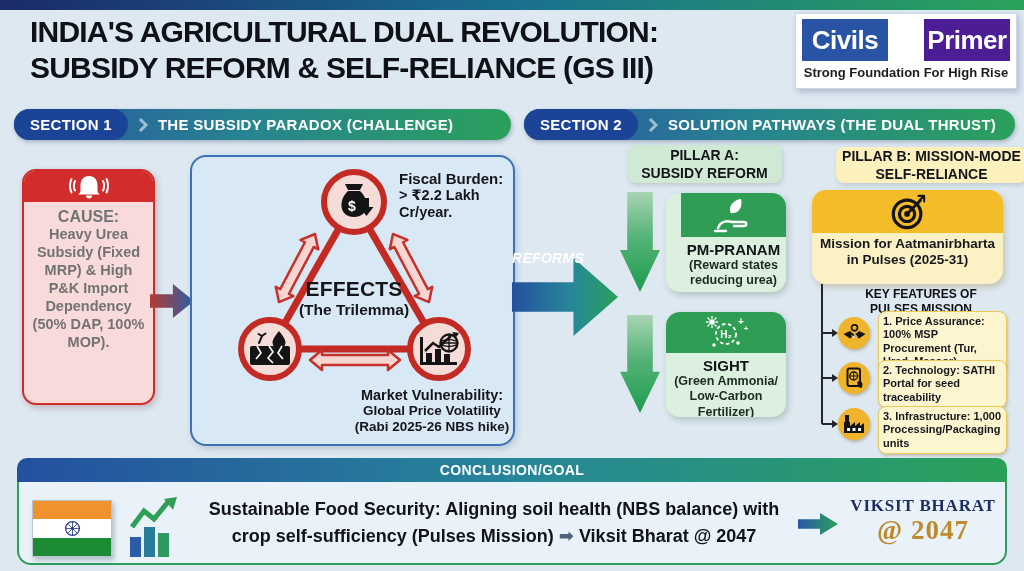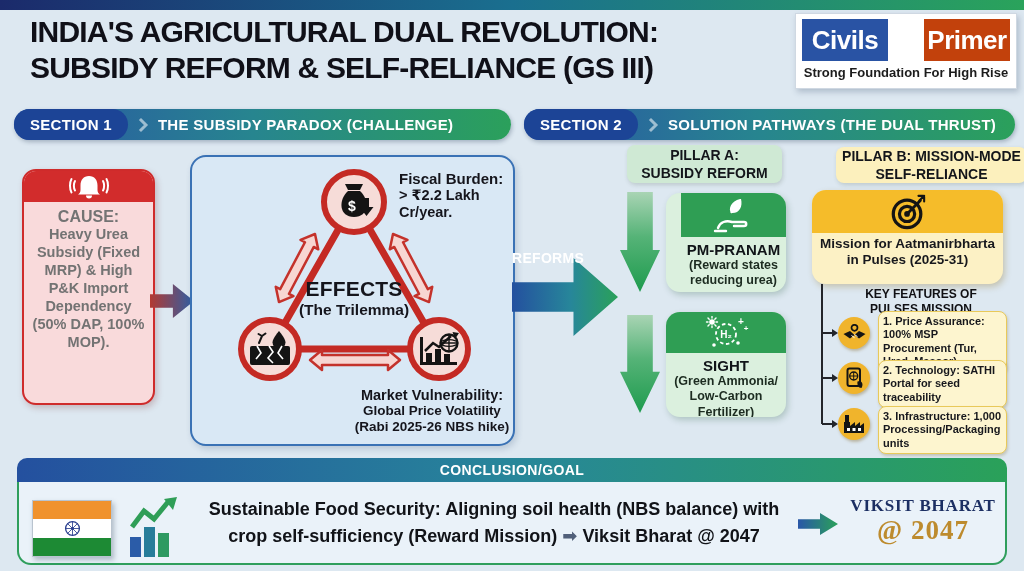--- a/index.html
+++ b/index.html
@@ -17,21 +17,21 @@
 
   
   #title { left:30px; top:14px; width:750px; color:#101018;
     font-weight:800; font-size:30px; line-height:36px; letter-spacing:-0.8px; }
   #logo-card { left:795px; top:13px; width:222px; height:76px; background:#fff;
     border:1px solid #cfd8e2; box-shadow:2px 3px 6px rgba(40,60,90,.25); padding:5px 6px 4px; }
   .logo-row { display:flex; height:42px; }
   .logo-cell { flex:1; display:flex; align-items:center; justify-content:center;
     color:#fff; font-weight:800; font-size:26px; letter-spacing:-0.5px; }
   .logo-blue { background:#2953a4; }
-  .logo-green { background:#c2410c;margin-left:36px; }
+  .logo-green { background:#4c1d95;margin-left:36px; }
   .logo-tag { text-align:center; font-weight:700; font-size:13px; color:#1c1c1c; margin-top:4px; }
 
   
   .banner { height:31px; border-radius:16px; display:flex; align-items:center;
     background:linear-gradient(90deg,#2a55a5 0%,#27858f 48%,#2ba05b 100%);
     box-shadow:1px 2px 4px rgba(30,50,80,.3); }
   .banner-badge { background:#1c4496; border-radius:16px; height:31px; padding:0 16px;
     display:flex; align-items:center; color:#fff; font-weight:800; font-size:15px; letter-spacing:.3px; }
   .chev { width:10px; height:10px; border-top:3px solid rgba(255,255,255,.55);
     border-right:3px solid rgba(255,255,255,.55); transform:rotate(45deg); margin:0 12px 0 8px; }
@@ -242,21 +242,21 @@
     </div>
     <div id="mkt-block" class="abs tri-caption">
       <div class="lbl">Market Vulnerability:</div>
       <div class="ln">Global Price Volatility</div>
       <div class="ln">(Rabi 2025-26 NBS hike)</div>
     </div>
   </div>
 
   <div id="reforms-arrow" class="abs"></div>
   <div id="reforms-label" class="abs" style="left:512px;top:258px;height:78px;width:106px;">
-    <div id="reforms-label-inner" class="abs" style="position:absolute;left:0;top:50%;transform:translateY(-50%);width:60%;text-align:center;color:#fff;font-weight:800;font-size:14px;letter-spacing:.3px;">REFORMS</div>
+    <div id="reforms-label-inner" class="abs" style="position:absolute;left:0;top:50%;transform:translateY(-50%);width:60%;text-align:center;color:#fff;font-weight:800;font-size:14px;letter-spacing:.3px;font-style:italic;">REFORMS</div>
   </div>
 
   <div id="pillarA-head" class="abs pillar-head">
     <div>PILLAR A:</div>
     <div>SUBSIDY REFORM</div>
   </div>
   <div id="gArrow1" class="abs down-arrow"></div>
   <div id="gArrow2" class="abs down-arrow"></div>
 
   <div id="pmpranam" class="abs gbox">
@@ -380,21 +380,21 @@
   <svg id="chart-icon" class="abs" width="52" height="62" viewBox="0 0 52 62">
     <rect x="2" y="40" width="11" height="20" fill="#2b5ca8"></rect>
     <rect x="16" y="30" width="11" height="30" fill="#277d9a"></rect>
     <rect x="30" y="36" width="11" height="24" fill="#2e9a62"></rect>
     <path d="M4 30 L16 14 L26 22 L40 5" stroke="#2f9e57" stroke-width="5" fill="none"></path>
     <path d="M36 2 L49 0 L45 13 Z" fill="#2f9e57"></path>
   </svg>
 
   <div id="conc-text" class="abs">
     <div><span class="b">Sustainable Food Security:</span><span> Aligning soil health (NBS balance) with</span></div>
-    <div><span class="b">crop self-sufficiency</span><span> (Reward Mission) </span><span class="arrow-glyph">➡</span><span class="b"> Viksit Bharat @ 2047</span></div>
+    <div><span class="b">crop self-sufficiency</span><span> (Pulses Mission) </span><span class="arrow-glyph">➡</span><span class="b"> Viksit Bharat @ 2047</span></div>
   </div>
 
   <div id="conc-arrow" class="abs"></div>
 
   <div id="viksit-logo" class="abs">
     <div id="viksit-l1">VIKSIT BHARAT</div>
     <div id="viksit-l2">@ 2047</div>
   </div>
 
 </div>

